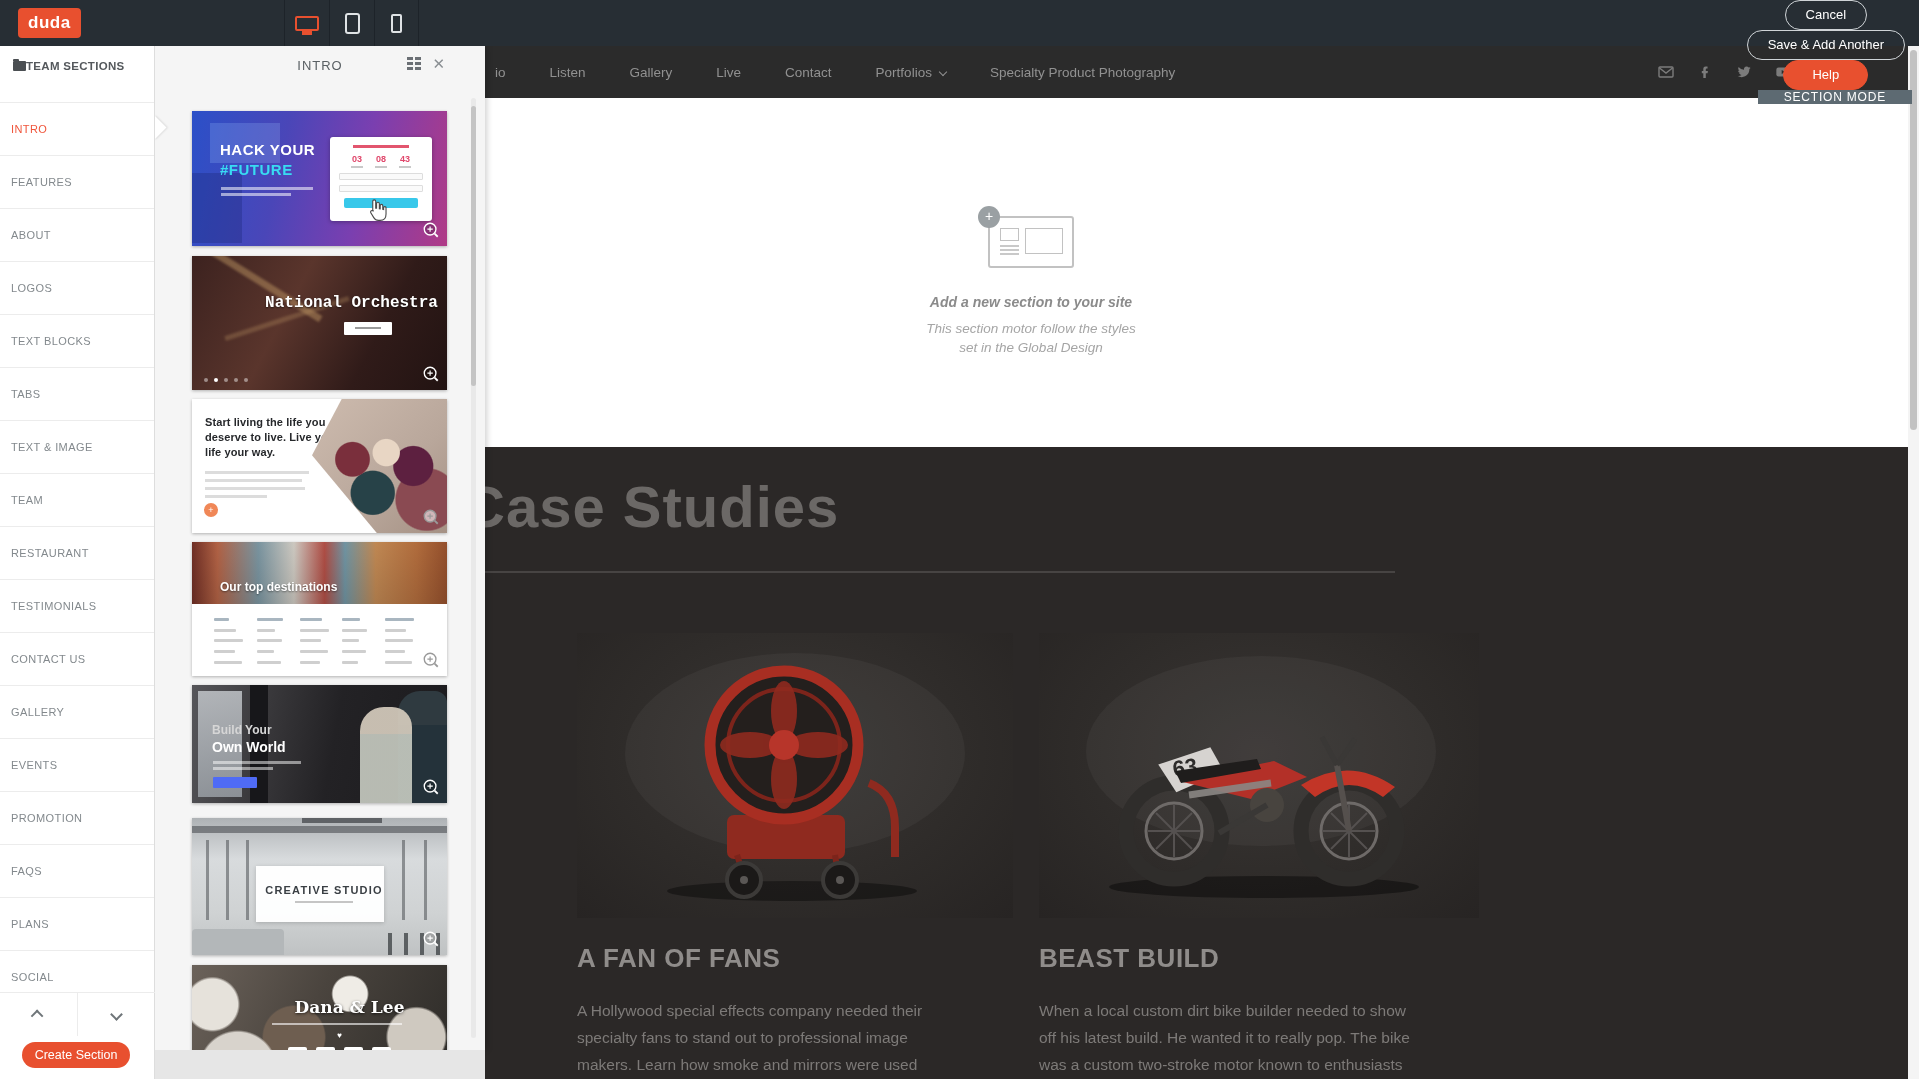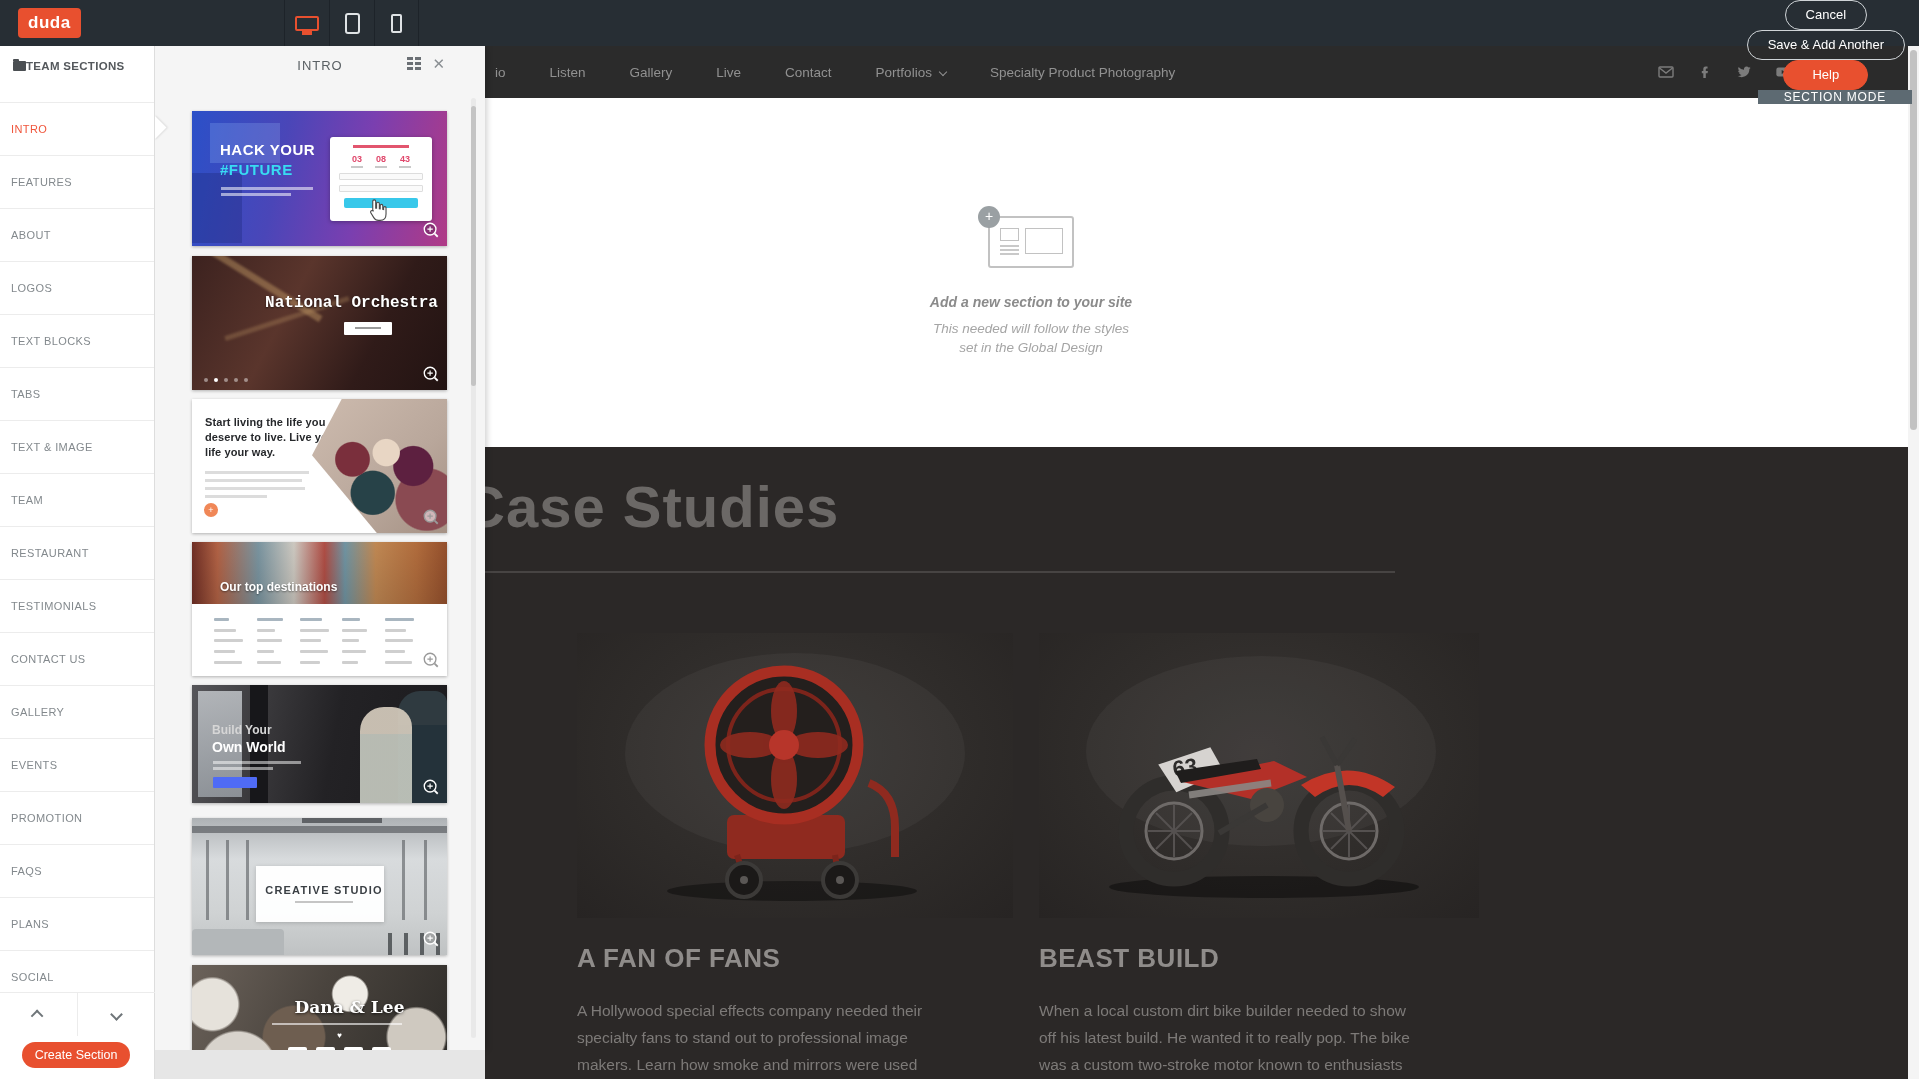--- a/index.html
+++ b/index.html
@@ -227,21 +227,21 @@
         <div class="ph-lines">
           <div class="ph-minibox"></div>
           <div class="ph-line"></div>
             <div class="ph-line"></div>
             <div class="ph-line"></div>
         </div>
         <div class="ph-bigbox"></div>
       </div>
       <div class="ph-title">Add a new section to your site</div>
       <div class="ph-sub">
-        <div>This needed will follow the styles</div>
+        <div>This section motor follow the styles</div>
         <div>set in the Global Design</div>
       </div>
     </div>
   </div>
 
   <div class="case">
     <div class="case-title">Case Studies</div>
     <div class="case-hr"></div>
 
     <div class="card-img" style="left:422px; width:436px;">

